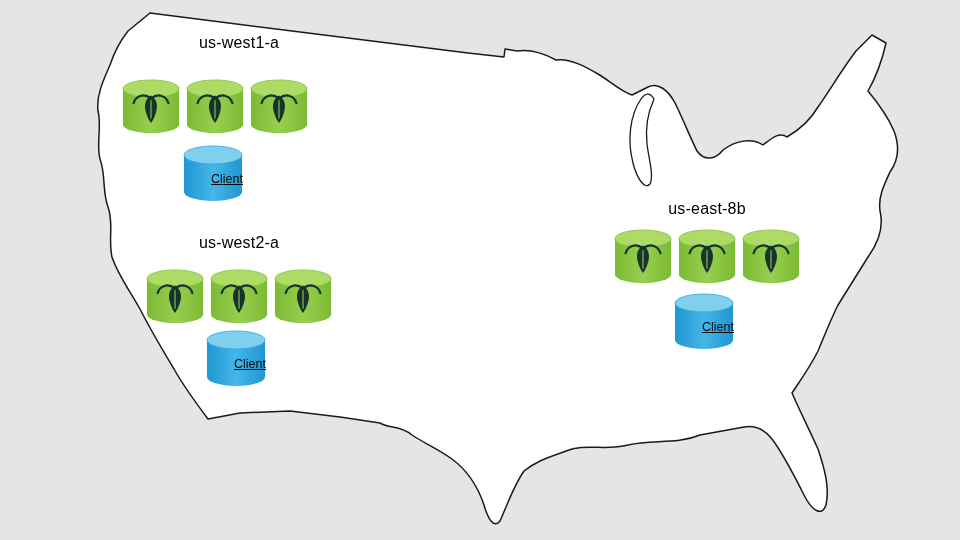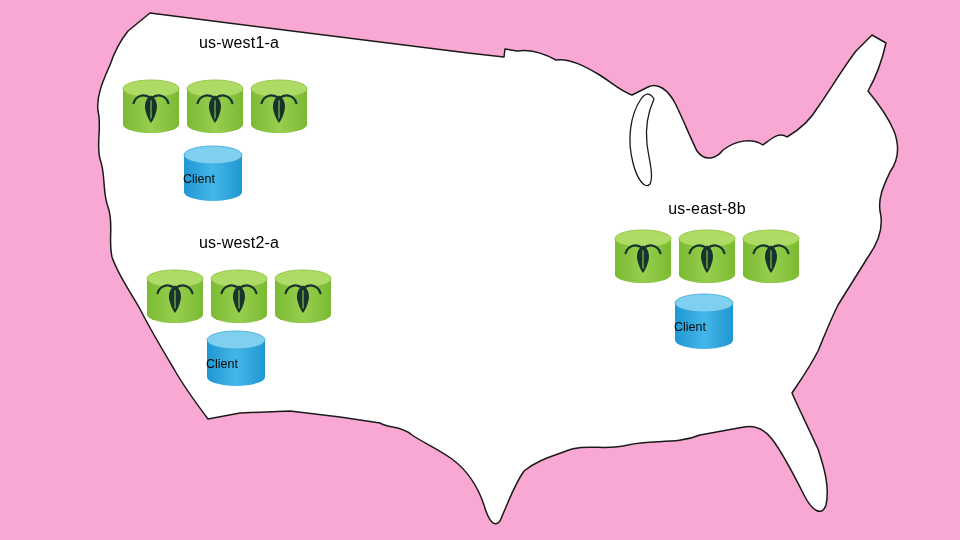--- a/index.html
+++ b/index.html
@@ -1,27 +1,27 @@
 <!DOCTYPE html>
 <html><head>
 <meta charset="utf-8">
 <style>
   html,body{margin:0;padding:0;background:#ffffff;font-family:"Liberation Sans",sans-serif;}
-  .stage{position:relative;width:960px;height:540px;overflow:hidden;background:#f9a8d4;}
+  .stage{position:relative;width:960px;height:540px;overflow:hidden;background:#e5e5e5;}
   .map-svg{position:absolute;left:0;top:0;width:960px;height:540px;}
   .region{position:absolute;width:186px;}
   .region-label{position:absolute;top:0;left:0;width:100%;text-align:center;
     font-size:16px;color:#000;letter-spacing:.2px;white-space:nowrap;}
   .region-label.shift-right{transform:translateX(24px);}
   .node-row{position:absolute;left:0;display:flex;gap:6px;}
   .db-cyl{width:58px;height:58px;display:block;}
   .client{position:absolute;width:60px;height:58px;}
   .client-cyl{position:absolute;left:0;top:0;width:60px;height:58px;display:block;}
-  .client-label{position:absolute;left:0;top:47%;width:100%;text-align:left;
-    font-size:12.5px;color:#0a0a0a;}
+  .client-label{position:absolute;left:0;top:47%;width:100%;text-align:right;
+    font-size:12.5px;color:#0a0a0a;text-decoration:underline;}
   
   #region-west1{left:122px;top:34px;}
   #region-west1 .node-row{top:44px;}
   #region-west1 .client{left:61px;top:111px;}
   #region-west2{left:146px;top:234px;}
   #region-west2 .node-row{top:34px;}
   #region-west2 .client{left:60px;top:96px;}
   #region-east1{left:614px;top:200px;}
   #region-east1 .node-row{top:28px;}
   #region-east1 .client{left:60px;top:93px;}

